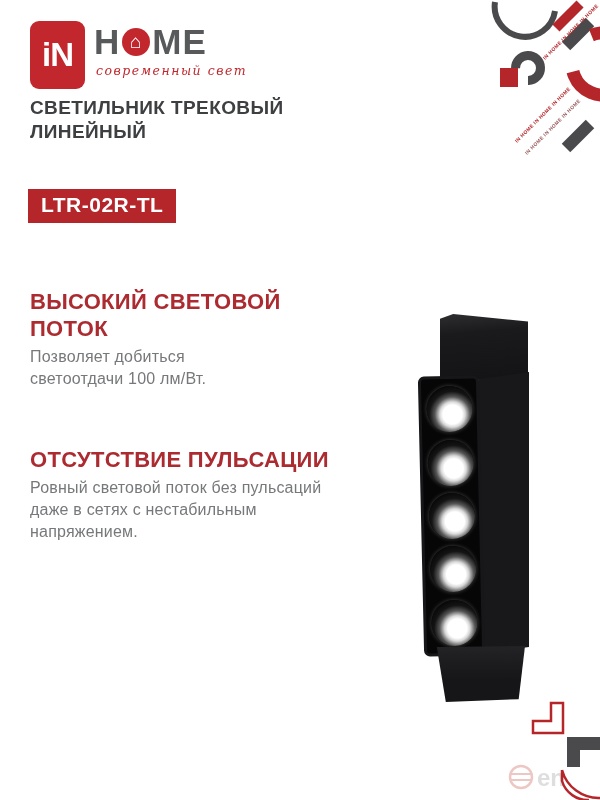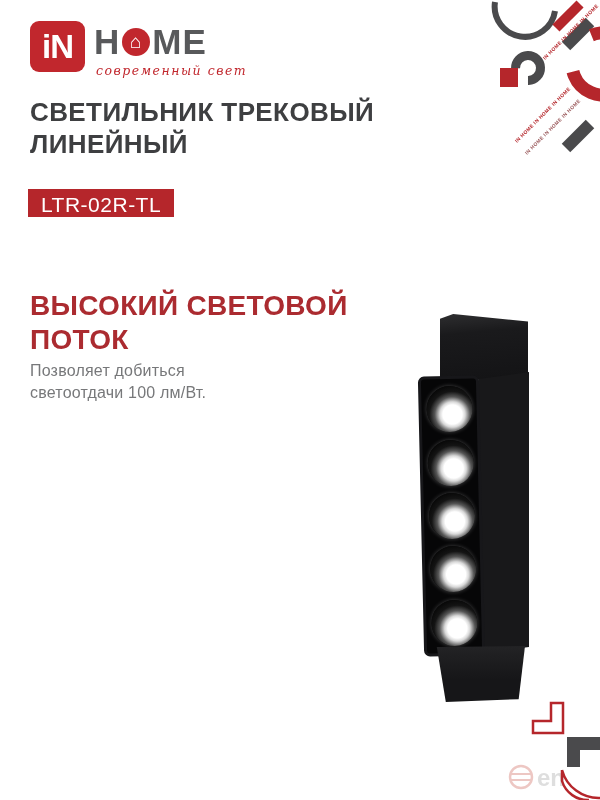--- a/index.html
+++ b/index.html
@@ -4,52 +4,52 @@
 <style>
   html,body{margin:0;padding:0;background:#e9e9e9;}
   .poster{
     position:relative;width:600px;height:800px;margin:0 auto;
     background:#ffffff;overflow:hidden;
     font-family:"Liberation Sans", sans-serif;
   }
   
   .logo{position:absolute;left:30px;top:21px;display:flex;align-items:flex-start;}
   .logo-mark{
-    width:55px;height:51px;background:#c1272d;border-radius:9px;
+    width:55px;height:68px;background:#c1272d;border-radius:9px;
     display:flex;align-items:center;justify-content:center;
     color:#fff;font-weight:700;font-size:33px;letter-spacing:-1px;
   }
   .logo-right{margin-left:9px;padding-top:3px;}
   .logo-home{display:flex;align-items:center;font-size:35px;font-weight:700;color:#58595b;letter-spacing:1px;line-height:1;}
   .logo-o{
     width:28px;height:28px;background:#c1272d;border-radius:50%;
     display:inline-flex;align-items:center;justify-content:center;
     color:#fff;font-size:19px;font-weight:700;margin:0 2px;
   }
   .logo-tagline{
     margin-top:4px;padding-left:2px;
     font-family:"DejaVu Serif", serif;font-style:italic;
     font-size:12.5px;color:#c1272d;letter-spacing:1.5px;white-space:nowrap;
   }
   
   .page-title{
     position:absolute;left:30px;top:96px;width:440px;
-    font-size:26px;font-weight:700;line-height:1.24;color:#3e3f41;
+    font-size:19px;font-weight:700;line-height:1.24;color:#3e3f41;
     letter-spacing:.4px;white-space:pre-line;
   }
   .model-badge{
     position:absolute;left:28px;top:189px;
     background:#b5262b;color:#ffffff;
-    font-size:21px;font-weight:400;letter-spacing:.5px;
-    padding:4px 13px 0 13px;
+    font-size:21px;font-weight:700;letter-spacing:.5px;
+    padding:4px 13px 6px 13px;
   }
   
   .feature{position:absolute;left:30px;width:430px;}
   .feature-heading{
-    color:#ab2b30;font-size:28px;font-weight:700;line-height:1.22;
+    color:#ab2b30;font-size:22px;font-weight:700;line-height:1.22;
     letter-spacing:.3px;white-space:pre-line;
   }
   .feature-body{
     margin-top:3px;color:#77787a;font-size:16px;line-height:1.38;
     letter-spacing:.2px;white-space:pre-line;
   }
   .feature-1{top:289px;}
   .feature-2{top:447px;}
   .feature-3{top:628px;}
   
@@ -123,20 +123,24 @@
 ЛИНЕЙНЫЙ</div>
   <div class="model-badge">LTR-02R-TL</div>
 
   <div class="feature feature-1">
     <div class="feature-heading">ВЫСОКИЙ СВЕТОВОЙ
 ПОТОК</div>
     <div class="feature-body">Позволяет добиться
 светоотдачи 100 лм/Вт.</div>
   </div>
   <div class="feature feature-2">
+    <div class="feature-heading">ОТСУТСТВИЕ ПУЛЬСАЦИИ</div>
+    <div class="feature-body">Ровный световой поток без пульсаций
+даже в сетях с нестабильным
+напряжением.</div>
   </div>
   <div class="feature feature-3">
   </div>
 
   <div class="product">
     <div class="product-top-block"></div>
     <div class="product-face-right"></div>
     <div class="light-strip">
       <div class="lamp"></div>
       <div class="lamp"></div>

